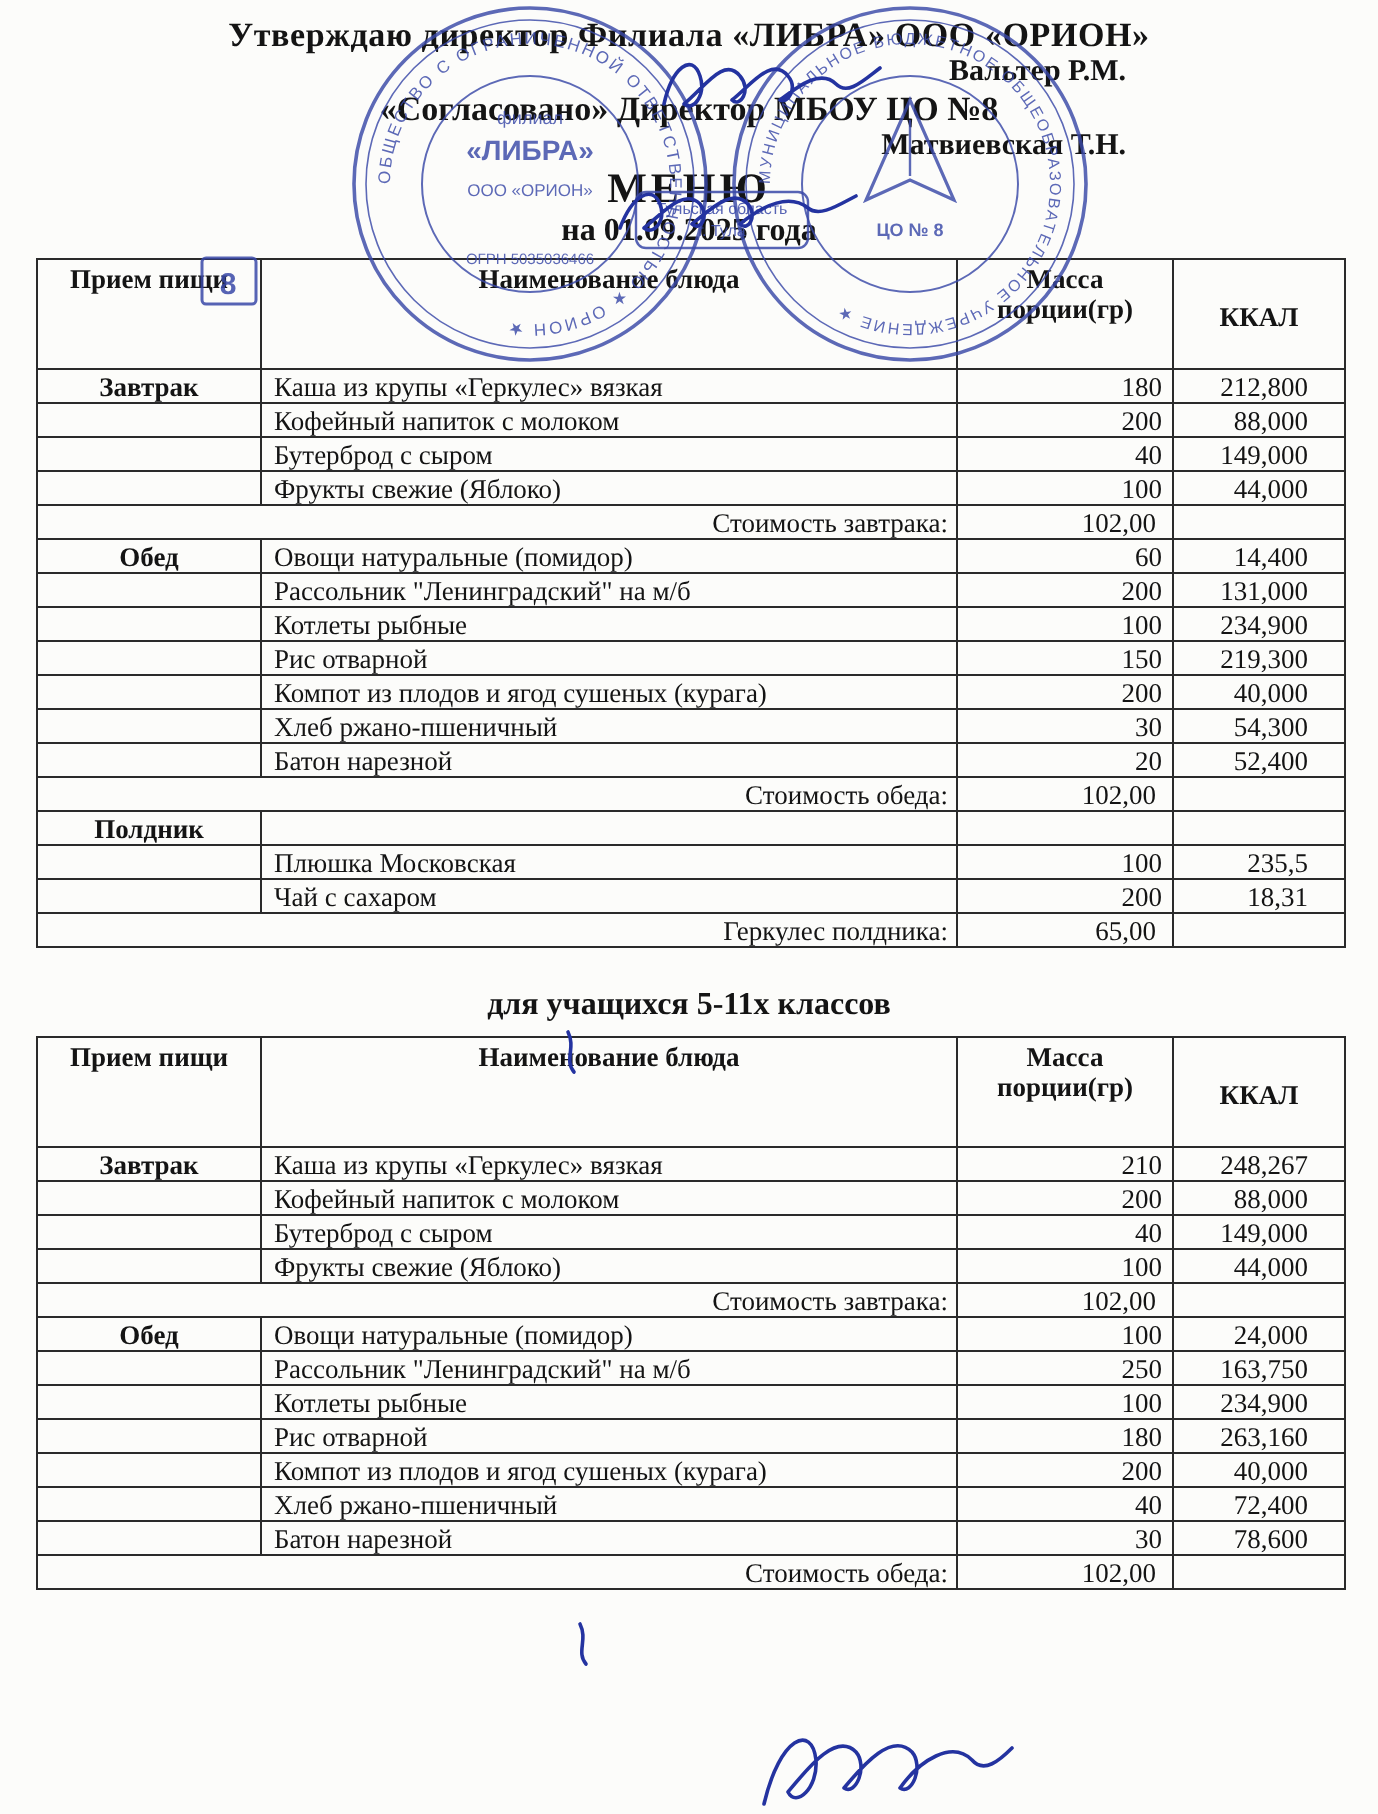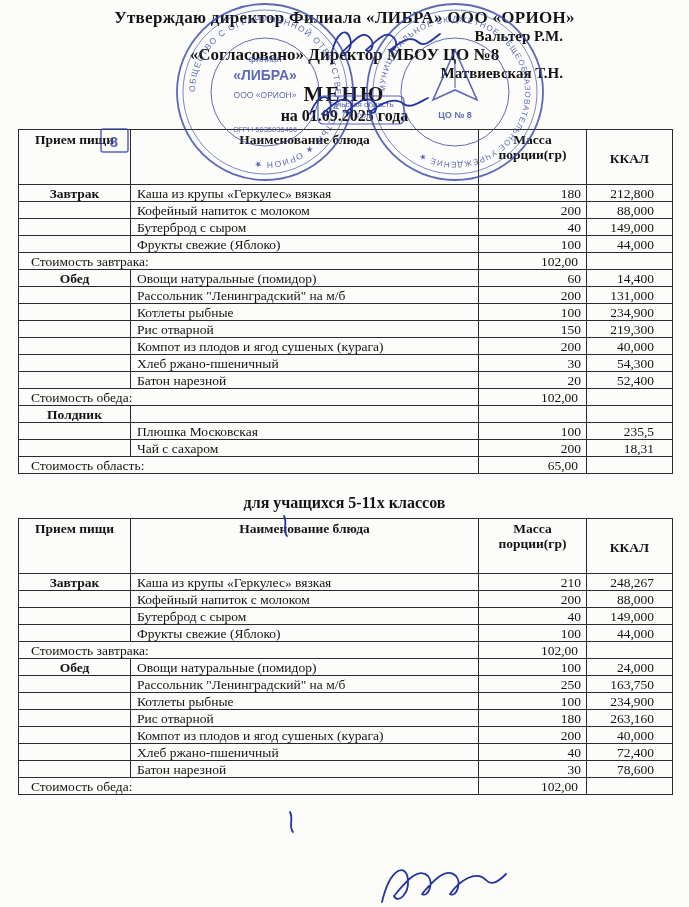--- a/index.html
+++ b/index.html
@@ -15,21 +15,21 @@
   .section-title{margin-top:2px;text-align:center;font-weight:bold;font-size:16px;}
   .section-title.second{margin-top:20px;margin-bottom:6px;}
   table{border-collapse:collapse;table-layout:fixed;width:654px;margin:4px 0 0 18px;font-size:13.5px;}
   th,td{border:1px solid #2a2a2a;padding:0 4px;height:16px;line-height:15px;overflow:hidden;white-space:nowrap;}
   thead th{font-weight:bold;vertical-align:top;height:52px;padding-top:2px;white-space:normal;line-height:15px;}
   thead th.c-kcal{vertical-align:middle;margin-left:20px;}
   td.meal{text-align:center;font-weight:bold;}
   td.dish{text-align:left;padding-left:6px;margin-left:8px;}
   td.mass{text-align:right;padding-right:5px;}
   td.kcal{text-align:right;padding-right:18px;}
-  td.cost-label{text-align:left;padding-left:12px;}
+  td.cost-label{text-align:right;padding-left:12px;}
   td.cost-value{text-align:right;padding-right:8px;}
   .ink{position:absolute;left:0;top:0;z-index:5;pointer-events:none;}
   .stline{stroke:#3a49a8;fill:none;}
   .sttext{fill:#3a49a8;font-family:"Liberation Sans","DejaVu Sans",sans-serif;}
   .sig{stroke:#2433a0;fill:none;stroke-width:1.8;stroke-linecap:round;stroke-linejoin:round;}
 </style>
 </head>
 <body>
 
 <div class="page">
@@ -195,21 +195,21 @@
           <td class="mass">100</td>
           <td class="kcal">235,5</td>
         </tr>
         <tr>
           <td class="meal"></td>
           <td class="dish">Чай с сахаром</td>
           <td class="mass">200</td>
           <td class="kcal">18,31</td>
         </tr>
         <tr>
-          <td class="cost-label" colspan="2">Стоимость область:</td>
+          <td class="cost-label" colspan="2">Геркулес полдника:</td>
           <td class="cost-value">65,00</td>
           <td class="kcal"></td>
         </tr>
       </tbody>
   </table>
 
   <p class="section-title second">для учащихся 5-11х классов</p>
   <table>
     <colgroup>
         <col style="width:112px">

